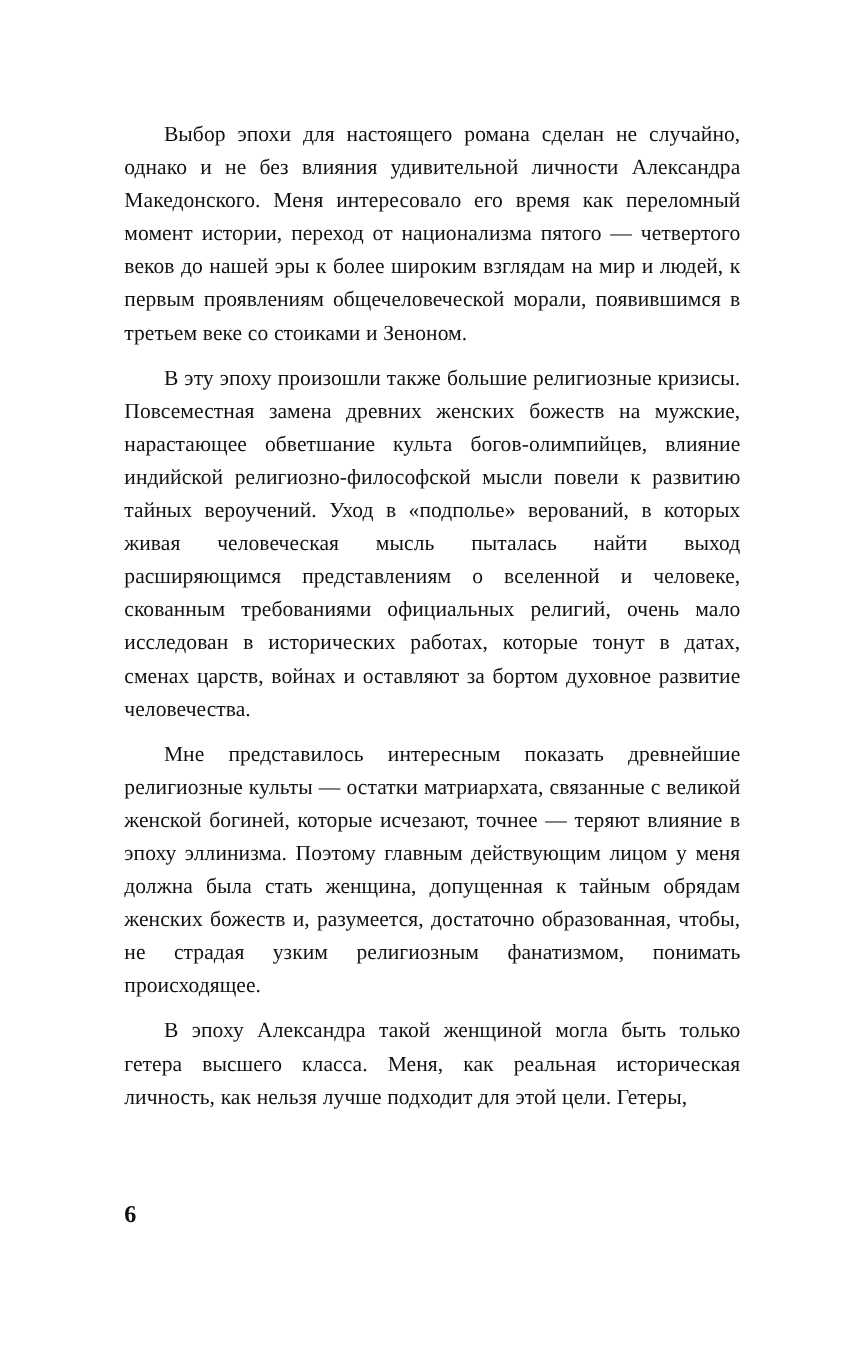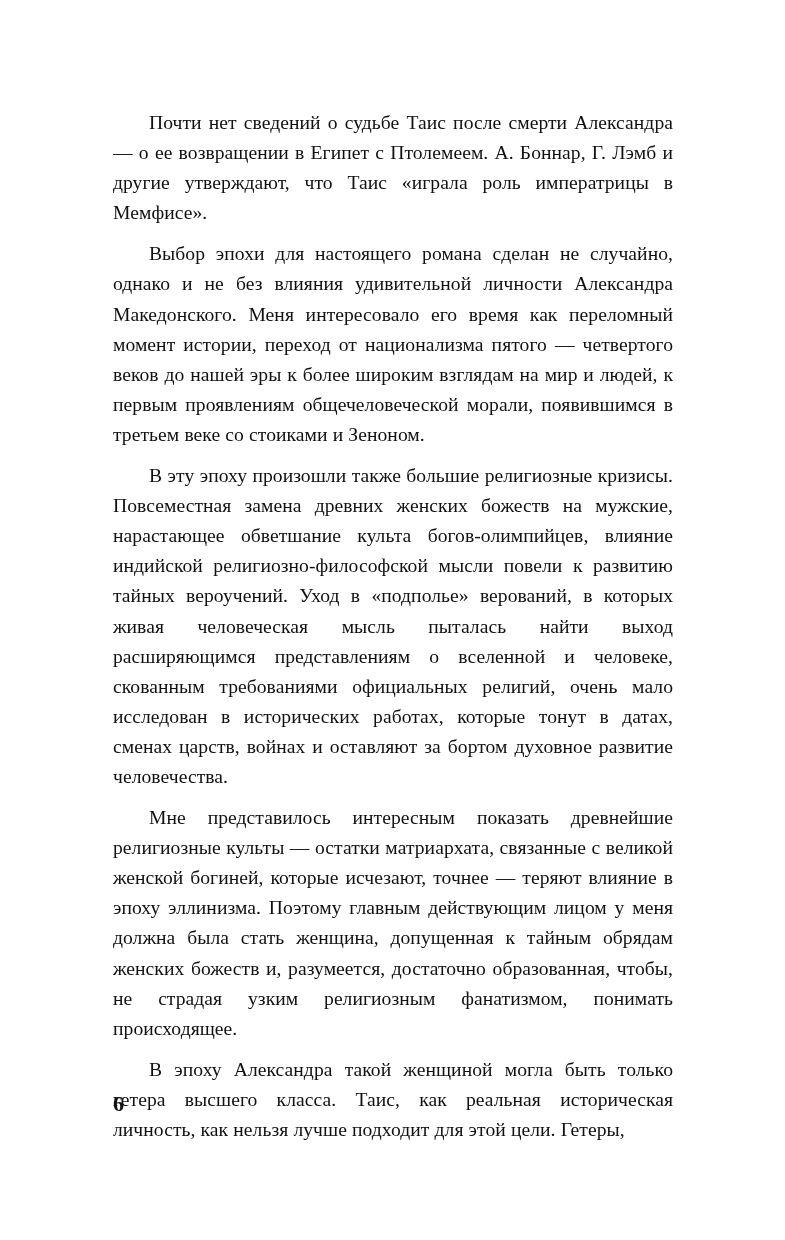--- a/index.html
+++ b/index.html
@@ -51,20 +51,19 @@
     font-family: "Liberation Serif", "DejaVu Serif", serif;
     color: #111111;
     line-height: 1;
   }
 </style>
 </head>
 <body>
 
 <div class="page">
   <div class="text-block">
-    <p class="para">Почти нет сведений о судьбе Таис после смерти Александра — о ее возвращении в Египет с Птолемеем. А. Боннар, Г. Лэмб и другие утверждают, что Таис «играла роль императрицы в Мемфисе».</p>
     <p class="para">Выбор эпохи для настоящего романа сделан не случайно, однако и не без влияния удивительной личности Александра Македонского. Меня интересовало его время как переломный момент истории, переход от национализма пятого — четвертого веков до нашей эры к более широким взглядам на мир и людей, к первым проявлениям общечеловеческой морали, появившимся в третьем веке со стоиками и Зеноном.</p>
     <p class="para">В эту эпоху произошли также большие религиозные кризисы. Повсеместная замена древних женских божеств на мужские, нарастающее обветшание культа богов-олимпийцев, влияние индийской религиозно-философской мысли повели к развитию тайных вероучений. Уход в «подполье» верований, в которых живая человеческая мысль пыталась найти выход расширяющимся представлениям о вселенной и человеке, скованным требованиями официальных религий, очень мало исследован в исторических работах, которые тонут в датах, сменах царств, войнах и оставляют за бортом духовное развитие человечества.</p>
     <p class="para">Мне представилось интересным показать древнейшие религиозные культы — остатки матриархата, связанные с великой женской богиней, которые исчезают, точнее — теряют влияние в эпоху эллинизма. Поэтому главным действующим лицом у меня должна была стать женщина, допущенная к тайным обрядам женских божеств и, разумеется, достаточно образованная, чтобы, не страдая узким религиозным фанатизмом, понимать происходящее.</p>
-    <p class="para">В эпоху Александра такой женщиной могла быть только гетера высшего класса. Таис, как реальная историческая личность, как нельзя лучше подходит для этой цели. Гетеры,</p>
+    <p class="para">В эпоху Александра такой женщиной могла быть только гетера высшего класса. Меня, как реальная историческая личность, как нельзя лучше подходит для этой цели. Гетеры,</p>
   </div>
   <div class="page-number">6</div>
 </div>
 
 </body></html>

